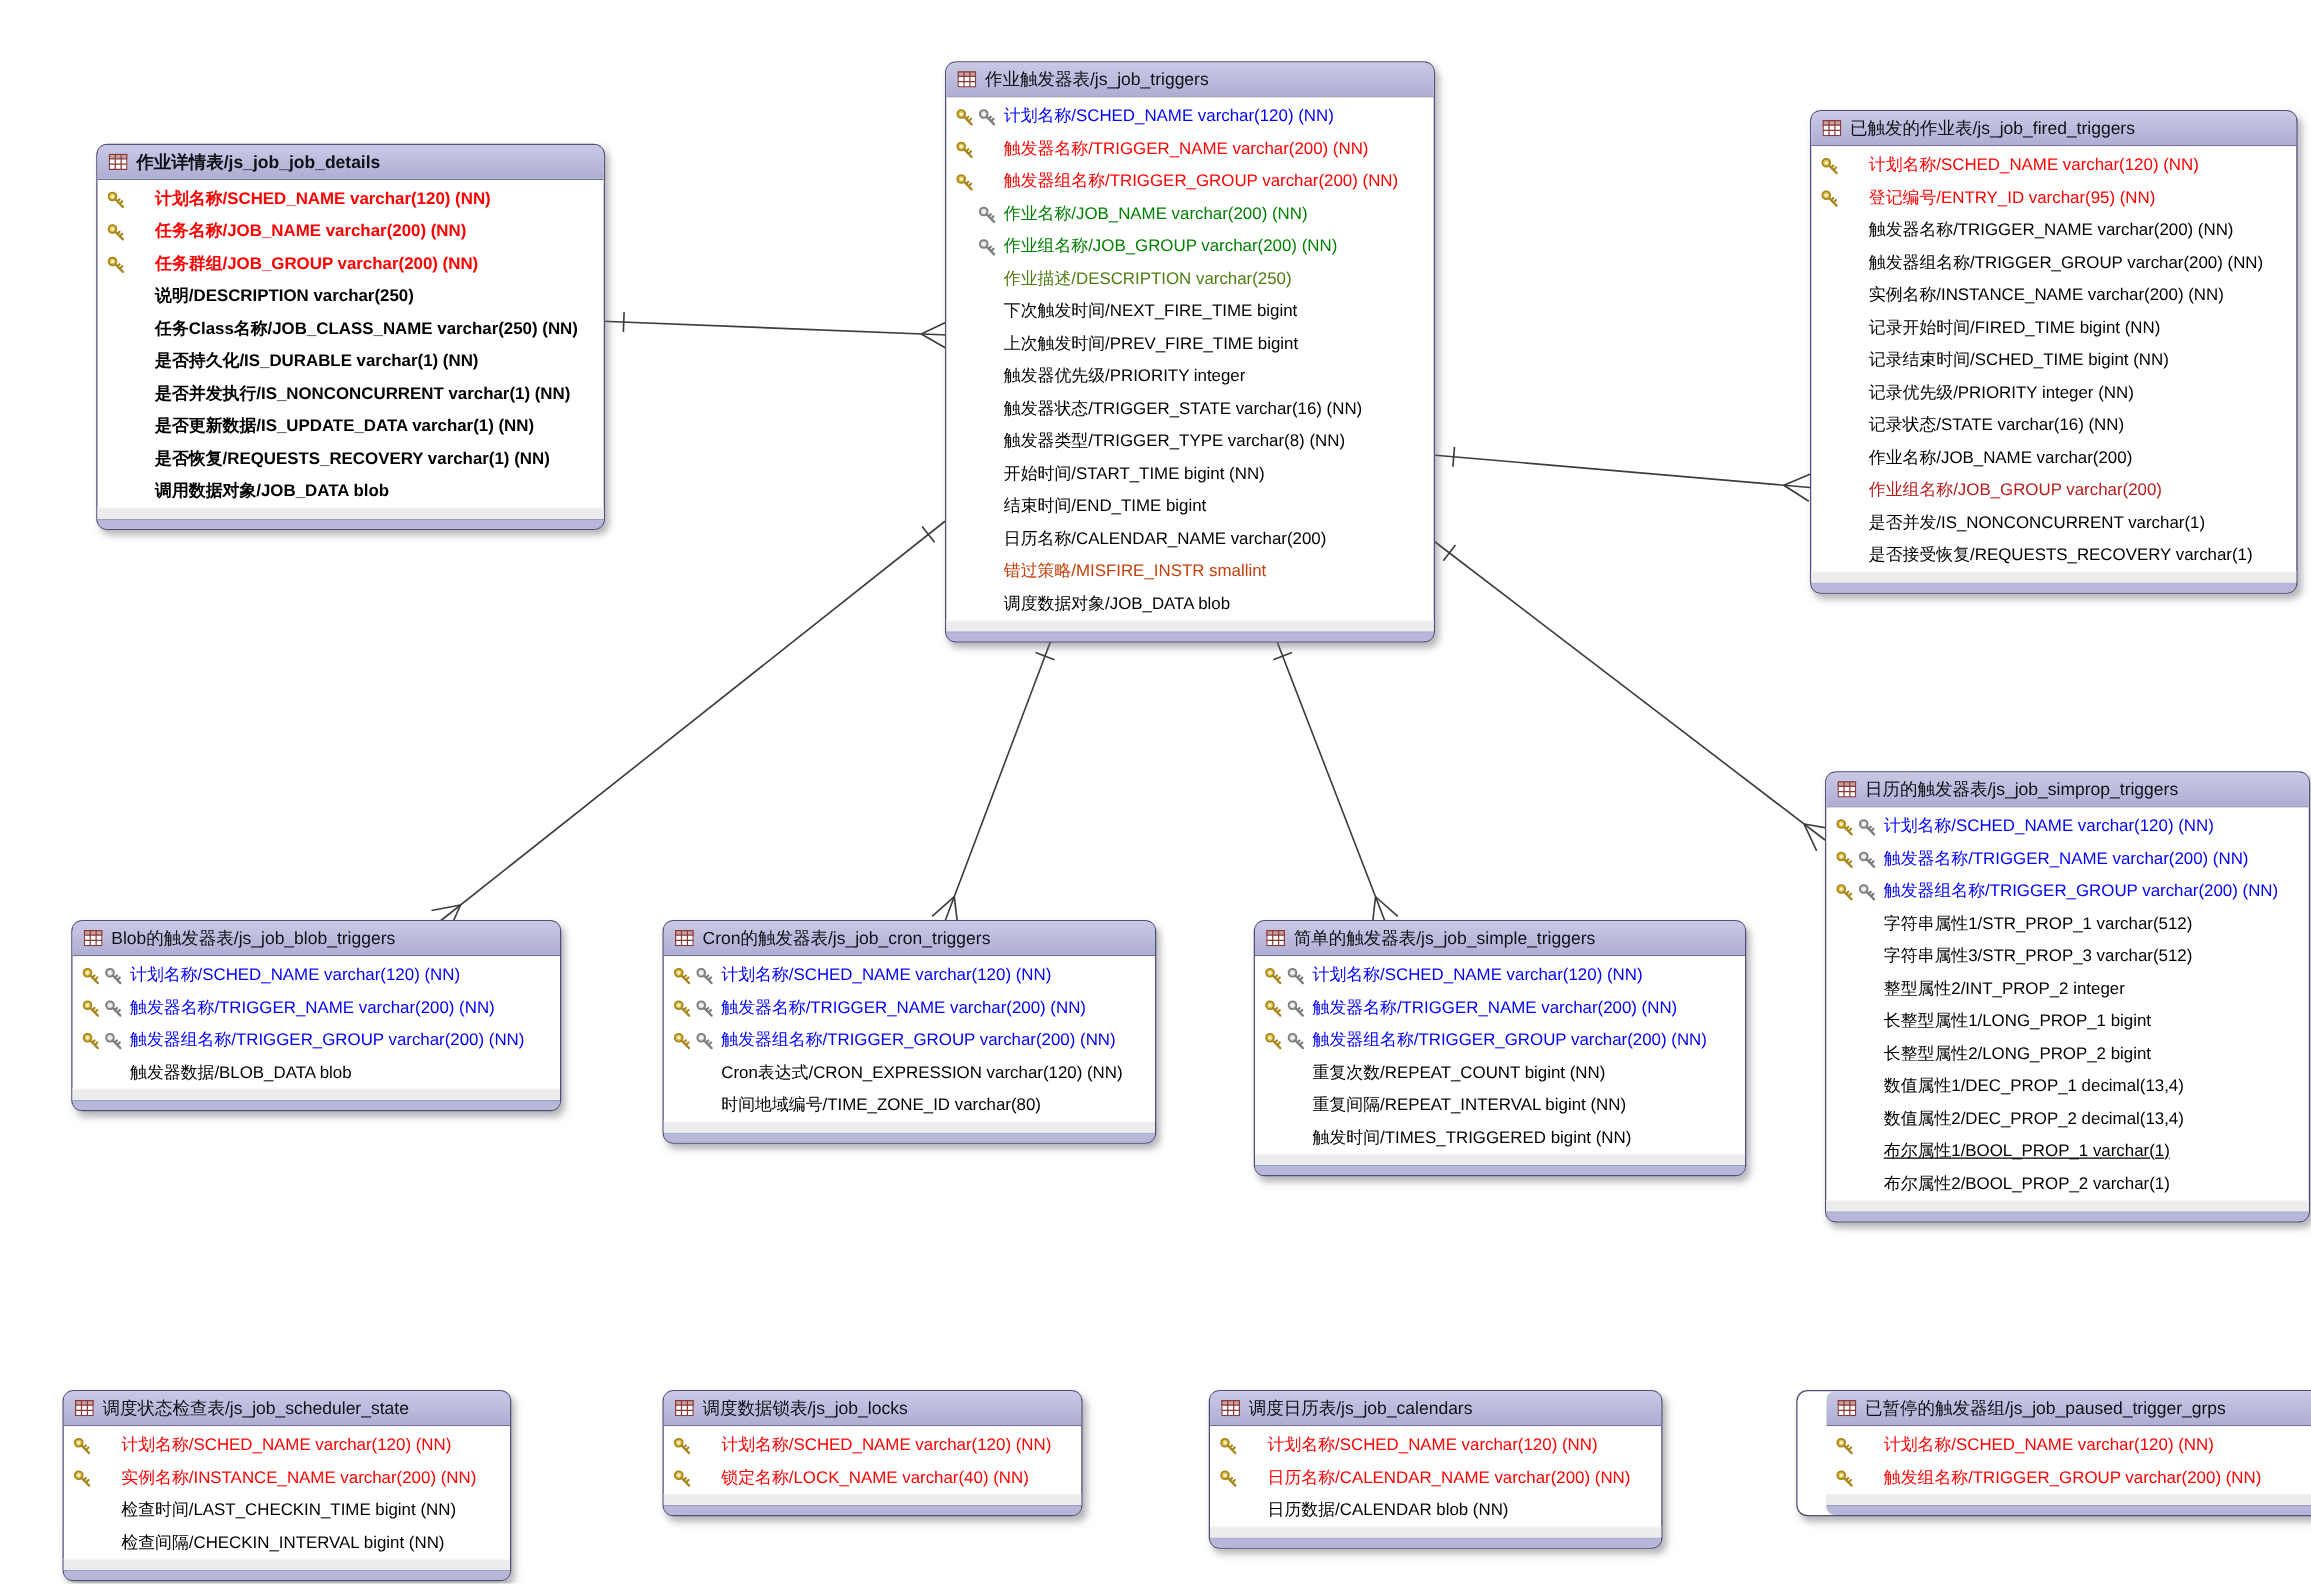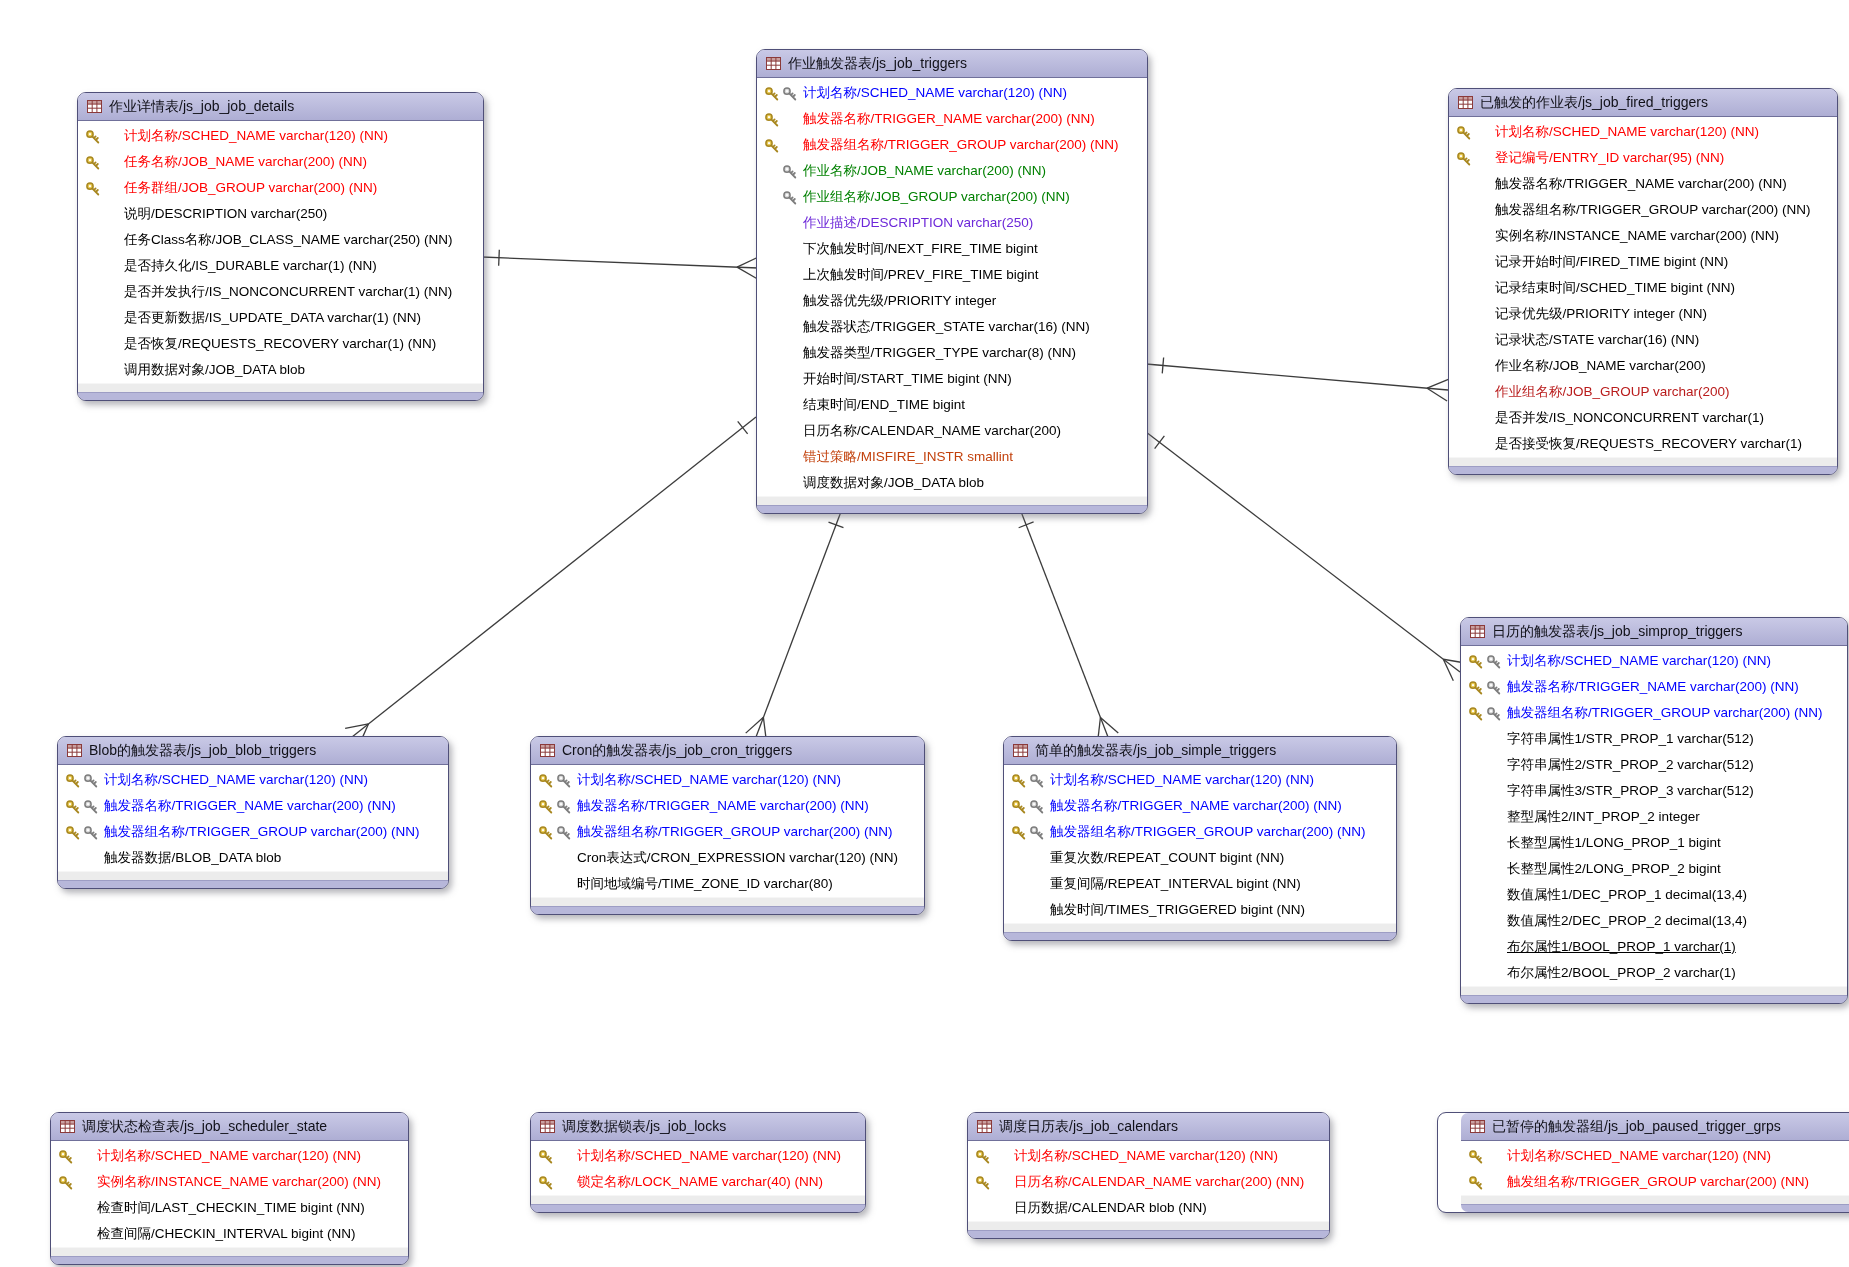--- a/index.html
+++ b/index.html
@@ -69,21 +69,21 @@
         <line x1="763.4113555649561" y1="717.3512898975583" x2="766.2921814822314" y2="740.8821386292627" stroke="#3c3c3c" stroke-width="1.3"></line>
       </g>
       <g>
         <line x1="1020" y1="509" x2="1108" y2="737" stroke="#3c3c3c" stroke-width="1.3"></line>
         <line x1="1018.6579000585352" y1="527.7402979631361" x2="1033.5846701392165" y2="521.9790884583117" stroke="#3c3c3c" stroke-width="1.3"></line>
         <line x1="1100.438412524918" y1="717.4086142691058" x2="1097.7378455695316" y2="740.9608315345668" stroke="#3c3c3c" stroke-width="1.3"></line>
         <line x1="1100.438412524918" y1="717.4086142691058" x2="1118.2621544304684" y2="733.0391684654332" stroke="#3c3c3c" stroke-width="1.3"></line>
       </g>
     </svg>
   <div id="tables">
-      <div class="table-card" style="left: 77px; top: 92px; width: 405px;">
+      <div class="table-card" style="left: 77px; top: 115px; width: 405px; font-weight: bold;">
     <div class="table-header">
       <span class="tbl-icon">
             <svg width="15" height="13" viewBox="0 0 15 13">
               <rect x="0.5" y="0.5" width="14" height="12" fill="#ffffff" stroke="#8b3a3a"></rect>
               <rect x="0.5" y="0.5" width="14" height="3.6" fill="#c9a0a0" stroke="#8b3a3a"></rect>
               <path d="M5.2 0.5 V12.5 M9.9 0.5 V12.5 M0.5 8.2 H14.5" stroke="#8b3a3a" fill="none"></path>
             </svg>
           </span>
       <span class="tbl-title">作业详情表/js_job_job_details</span>
     </div>
@@ -181,21 +181,21 @@
                 <path d="M7.2 7.4 L13.3 13.5 M10.8 11 l2 -2 M8.9 9.1 l1.7 -1.7" fill="none" stroke="#7d7d7d" stroke-width="1.8" stroke-linecap="round"></path>
               </svg></span></div>
           <div class="col-row">
     <span class="col-label" style="color: rgb(0, 128, 0); margin-top: 12px;">作业组名称/JOB_GROUP varchar(200) (NN)</span>
   <span class="key2"><svg width="16" height="16" viewBox="0 0 16 16">
                 <circle cx="5" cy="5.2" r="3.1" fill="#d9d9d9" stroke="#7d7d7d" stroke-width="1.5"></circle>
                 <circle cx="5" cy="5.2" r="1.1" fill="#ffffff" stroke="none"></circle>
                 <path d="M7.2 7.4 L13.3 13.5 M10.8 11 l2 -2 M8.9 9.1 l1.7 -1.7" fill="none" stroke="#7d7d7d" stroke-width="1.8" stroke-linecap="round"></path>
               </svg></span></div>
           <div class="col-row">
-    <span class="col-label" style="color: #6d28d9; margin-top: 44px;">作业描述/DESCRIPTION varchar(250)</span>
+    <span class="col-label" style="color: #4d7c0f; margin-top: 44px;">作业描述/DESCRIPTION varchar(250)</span>
   </div>
           <div class="col-row">
     <span class="col-label" style="color: rgb(0, 0, 0);">下次触发时间/NEXT_FIRE_TIME bigint</span>
   </div>
           <div class="col-row">
     <span class="col-label" style="color: rgb(0, 0, 0);">上次触发时间/PREV_FIRE_TIME bigint</span>
   </div>
           <div class="col-row">
     <span class="col-label" style="color: rgb(0, 0, 0);">触发器优先级/PRIORITY integer</span>
   </div>
@@ -331,23 +331,20 @@
                 <circle cx="5" cy="5.2" r="3.1" fill="#e7c84f" stroke="#a8871f" stroke-width="1.5"></circle>
                 <circle cx="5" cy="5.2" r="1.1" fill="#ffffff" stroke="none"></circle>
                 <path d="M7.2 7.4 L13.3 13.5 M10.8 11 l2 -2 M8.9 9.1 l1.7 -1.7" fill="none" stroke="#a8871f" stroke-width="1.8" stroke-linecap="round"></path>
               </svg></span><span class="key2"><svg width="16" height="16" viewBox="0 0 16 16">
                 <circle cx="5" cy="5.2" r="3.1" fill="#d9d9d9" stroke="#7d7d7d" stroke-width="1.5"></circle>
                 <circle cx="5" cy="5.2" r="1.1" fill="#ffffff" stroke="none"></circle>
                 <path d="M7.2 7.4 L13.3 13.5 M10.8 11 l2 -2 M8.9 9.1 l1.7 -1.7" fill="none" stroke="#7d7d7d" stroke-width="1.8" stroke-linecap="round"></path>
               </svg></span></div>
           <div class="col-row">
     <span class="col-label" style="color: rgb(0, 0, 0);">字符串属性1/STR_PROP_1 varchar(512)</span>
-  </div>
-          <div class="col-row">
-    <span class="col-label" style="color: rgb(0, 0, 0);">字符串属性2/STR_PROP_2 varchar(512)</span>
   </div>
           <div class="col-row">
     <span class="col-label" style="color: rgb(0, 0, 0);">字符串属性3/STR_PROP_3 varchar(512)</span>
   </div>
           <div class="col-row">
     <span class="col-label" style="color: rgb(0, 0, 0);">整型属性2/INT_PROP_2 integer</span>
   </div>
           <div class="col-row">
     <span class="col-label" style="color: rgb(0, 0, 0);">长整型属性1/LONG_PROP_1 bigint</span>
   </div>

